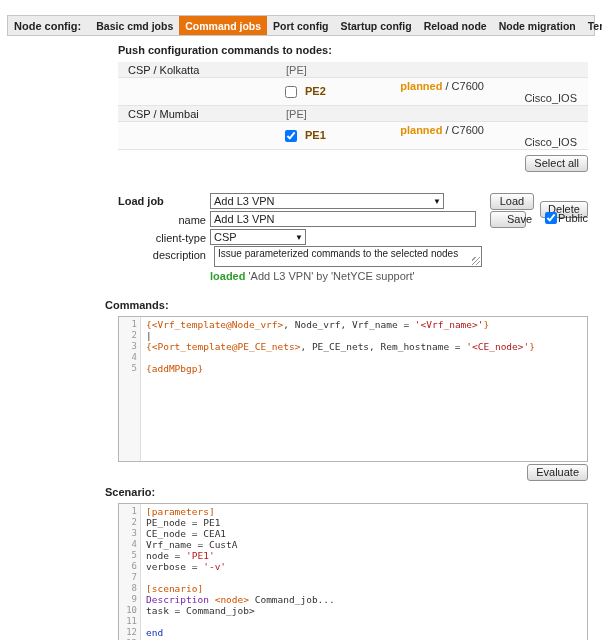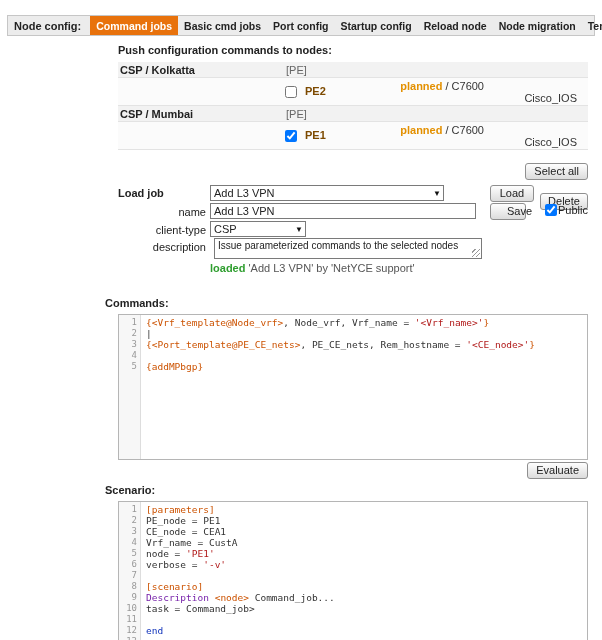--- a/index.html
+++ b/index.html
@@ -17,38 +17,38 @@
   .tab{display:flex;align-items:center;padding:0 6px;font-weight:bold;font-size:10.5px;
     color:#222;cursor:pointer;white-space:nowrap;}
   .tab.active{background:#e8720c;color:#fff;}
 
   .content{margin-left:118px;width:470px;}
   .section-title{font-weight:bold;font-size:11px;height:13px;}
   .push-title{margin-top:8px;margin-bottom:5px;}
 
   
   .group-header{position:relative;height:16px;background:#f2f2f2;border-bottom:1px solid #e3e3e3;}
-  .group-header .client{position:absolute;left:2px;top:2px;font-weight:bold;}
+  .group-header .client{position:absolute;left:10px;top:2px;font-weight:normal;}
   .group-header .role{position:absolute;left:168px;top:2px;color:#666;}
   .node-row{position:relative;height:28px;background:#fbfbfb;border-bottom:1px solid #e3e3e3;}
   .node-check{position:absolute;left:167px;top:8px;margin:0;width:12px;height:12px;}
   .node-name{position:absolute;left:187px;top:7px;font-weight:bold;color:#7d4a00;}
   .node-status{position:absolute;left:238px;top:2px;width:128px;text-align:right;white-space:nowrap;}
   .node-status .planned{color:#e39000;font-weight:bold;}
   .node-status .model{color:#333;}
   .node-vendor{position:absolute;right:11px;top:14px;color:#333;}
 
-  .select-all-row{text-align:right;margin-top:13px;height:18px;}
+  .select-all-row{text-align:right;margin-top:5px;height:18px;}
 
   .btn{font-family:"Liberation Sans",sans-serif;font-size:11px;color:#222;
     background:linear-gradient(#fefefe,#dcdcdc);border:1px solid #8f8f8f;border-radius:3px;
     padding:1px 8px;height:17px;line-height:13px;cursor:pointer;}
 
   
-  .loadjob{margin-top:4px;}
+  .loadjob{margin-top:20px;}
   .row{position:relative;margin-bottom:0;}
   .r1,.r2{height:18px;}
   .r3{height:17px;text-decoration:underline;}
   .r4{height:23px;}
   .r5{height:14px;}
   .lbl{position:absolute;left:0;width:88px;text-align:right;top:3px;white-space:nowrap;}
   .lbl.left{text-align:left;font-weight:bold;top:2px;}
   .select{position:absolute;display:flex;align-items:center;justify-content:space-between;
     border:1px solid #7a7a7a;background:#fff;height:16px;padding:0 2px 0 3px;cursor:pointer;}
   .job-select{left:92px;width:234px;top:0;}
@@ -63,21 +63,21 @@
   .public-wrap input{margin:0;width:12px;height:12px;}
   .ta-wrap{position:absolute;left:96px;top:0;width:268px;height:21px;}
   .desc-ta{width:100%;height:100%;border:1px solid #7a7a7a;resize:none;overflow:hidden;
     font-family:"Liberation Sans",sans-serif;font-size:10px;padding:1px 3px;color:#222;}
   .ta-wrap::after{content:"";position:absolute;right:2px;bottom:2px;width:8px;height:8px;
     background:repeating-linear-gradient(135deg,transparent 0 2px,#999 2px 3px);pointer-events:none;}
   .status-line{position:absolute;left:92px;top:1px;color:#555;white-space:nowrap;text-align:right;}
   .status-line .kw{color:#2f9e2f;font-weight:bold;}
 
   
-  .cmd-title{margin-top:22px;margin-left:-13px;margin-bottom:4px;}
+  .cmd-title{margin-top:16px;margin-left:-13px;margin-bottom:4px;}
   .scn-title{margin-top:4px;margin-left:-13px;margin-bottom:4px;}
   .editor{display:flex;border:1px solid #b5b5b5;background:#fff;overflow:hidden;}
   .commands-editor{height:146px;}
   .scenario-editor{height:162px;}
   .gutter{width:22px;background:#f7f7f7;border-right:1px solid #ddd;color:#999;text-align:right;
     padding:2px 3px 0 0;font-family:"DejaVu Sans Mono",monospace;font-size:9px;line-height:11px;flex:none;}
   .code{flex:1;padding:2px 0 0 5px;font-family:"DejaVu Sans Mono",monospace;font-size:9.5px;
     line-height:11px;white-space:pre;overflow:hidden;}
   .cl{height:11px;}
   .tok-orange{color:#cc5200;}
@@ -86,22 +86,22 @@
   .tok-purple{color:#7722aa;}
   .tok-blue{color:#1133bb;}
   .evaluate-row{text-align:right;margin-top:2px;height:18px;}
 </style>
 </head>
 <body>
 
 <div class="topbar">
   <span class="topbar-label">Node config:</span>
   <div class="tabs">
+      <div class="tab">Basic cmd jobs</div>
       <div class="tab active">Command jobs</div>
-      <div class="tab">Basic cmd jobs</div>
       <div class="tab">Port config</div>
       <div class="tab">Startup config</div>
       <div class="tab">Reload node</div>
       <div class="tab">Node migration</div>
       <div class="tab">Template usage</div>
     </div>
 </div>
 
 <div class="content">
 

